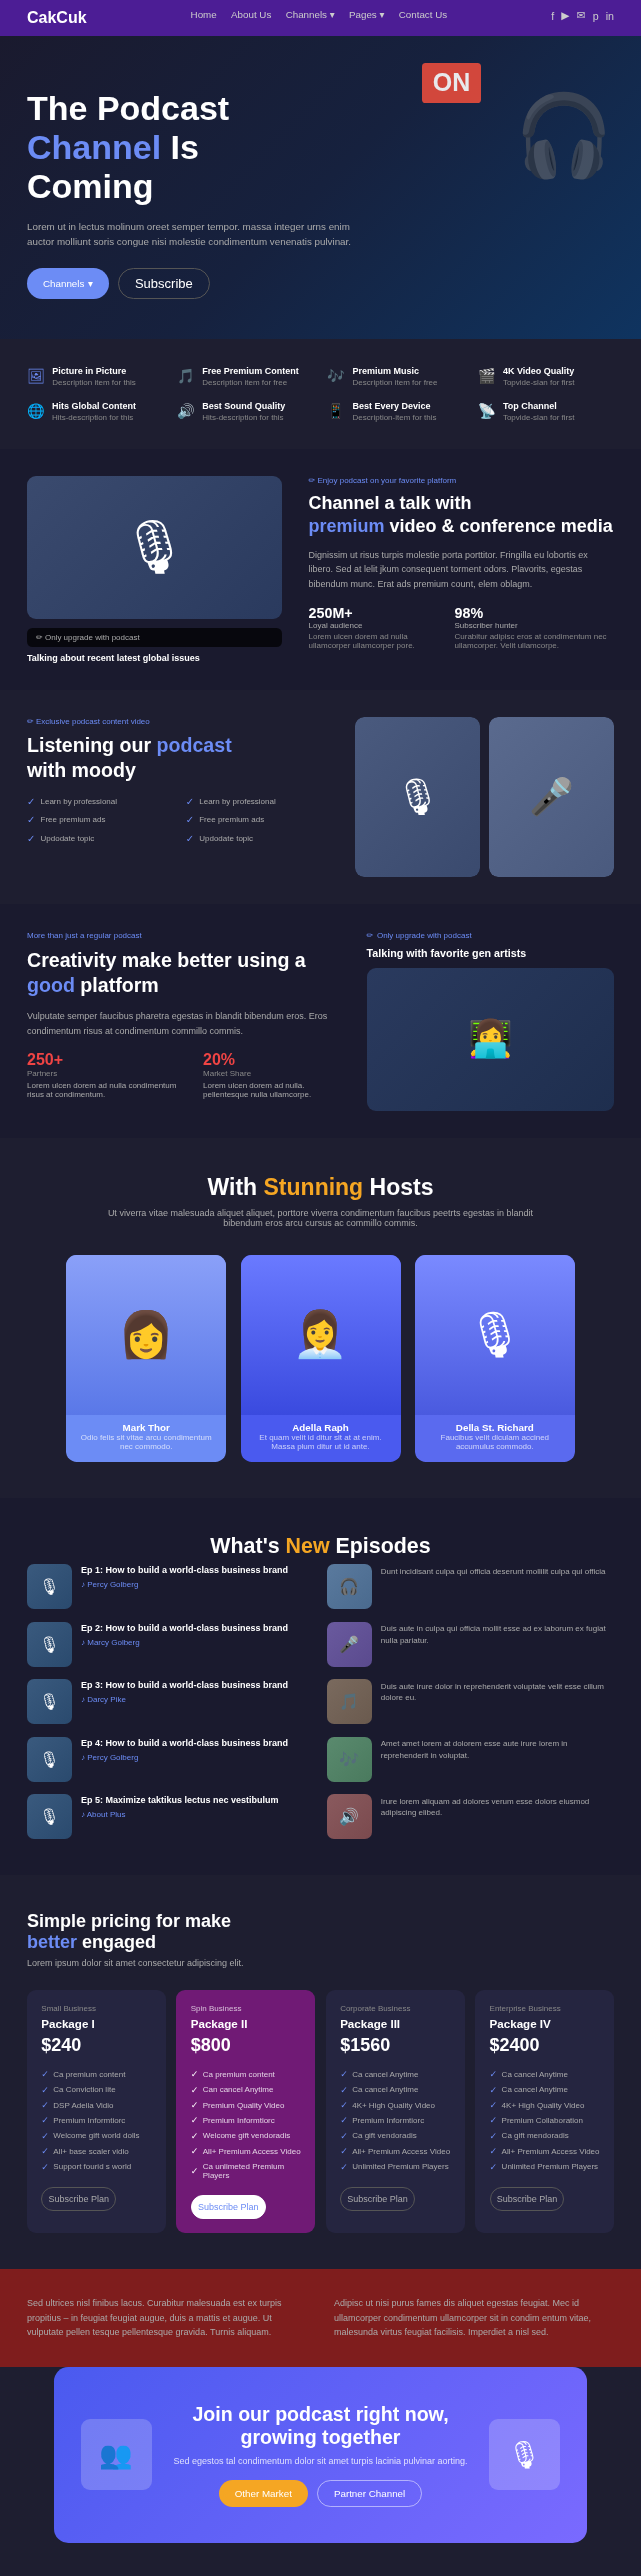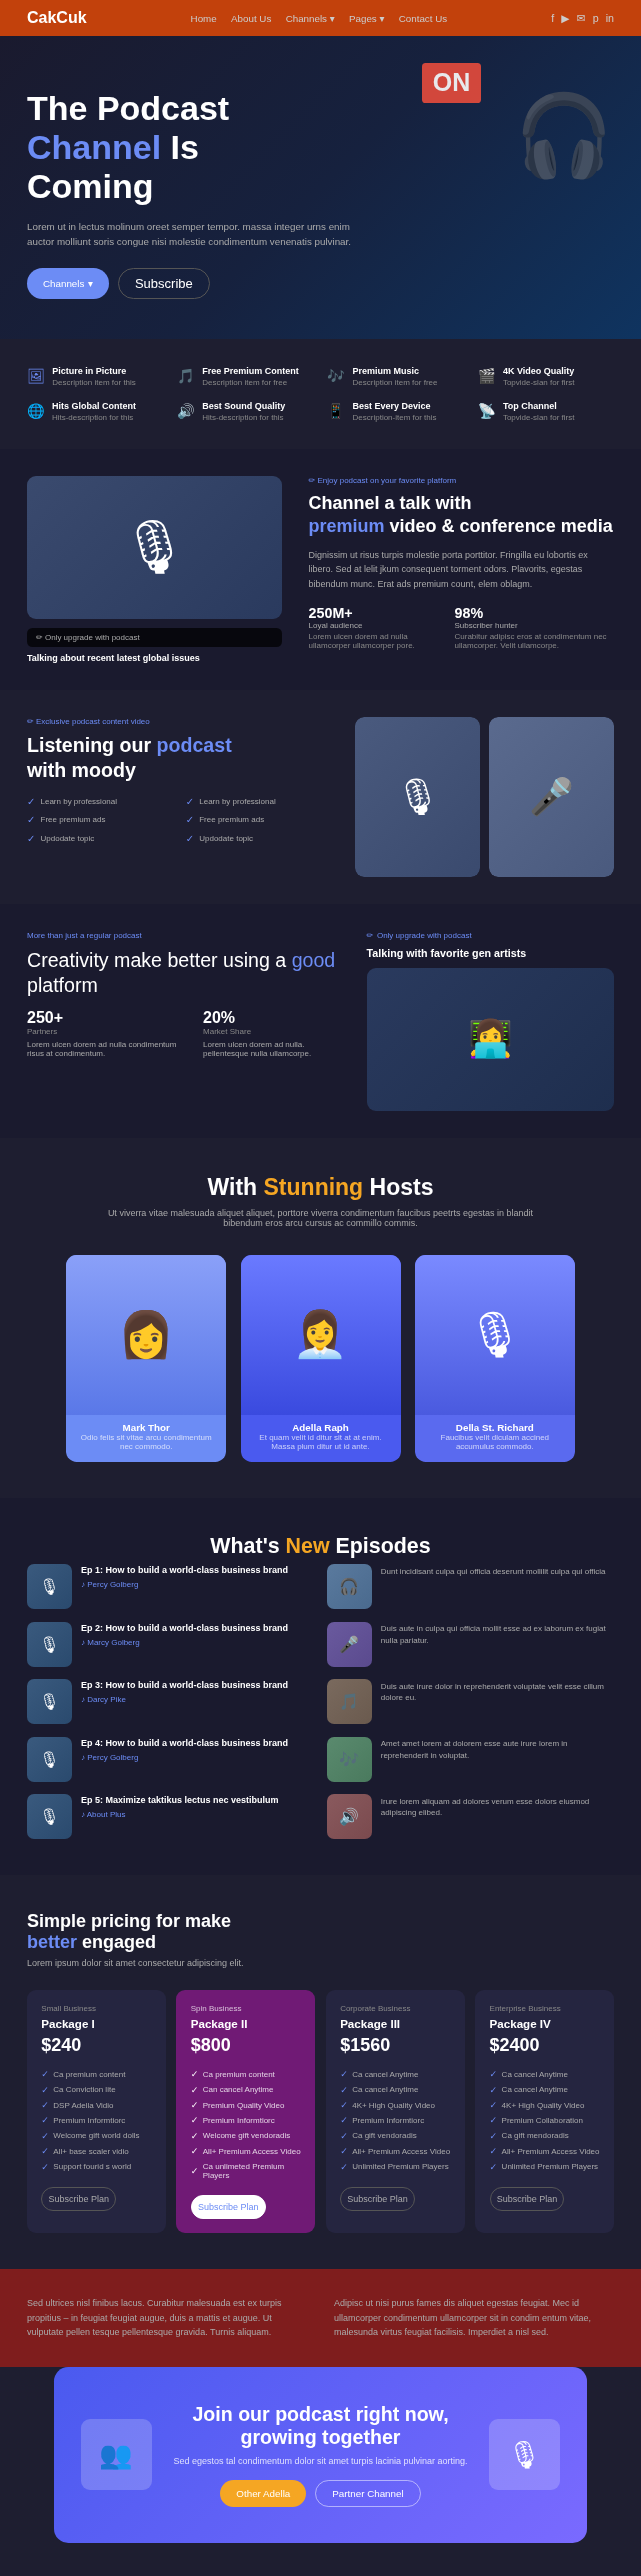--- a/index.html
+++ b/index.html
@@ -1,19 +1,19 @@
 <!DOCTYPE html>
 <html style="font-size:14.3px"><head>
   <meta charset="utf-8">
   <style>
     * { margin: 0; padding: 0; box-sizing: border-box; }
     body { font-family: 'Segoe UI', Arial, sans-serif; background: #1a1a2e; color: #fff; width: 641px; }
     
     
-    nav { background: #c2410c; display: flex; align-items: center; justify-content: space-between; padding: 9px 27px; position: sticky; top: 0; z-index: 100; }
+    nav { background: #4c1d95; display: flex; align-items: flex-start; justify-content: space-between; padding: 9px 27px; position: sticky; top: 0; z-index: 100; }
     .nav-links { display: flex; gap: 14.3px; align-items: center; }
     .nav-links a { color: #ccc; font-size: 9.8px; text-decoration: none; }
     .nav-links a.has-arrow::after { content: ' ▾'; }
     .nav-social { display: flex; gap: 7.1px; align-items: center; }
     .nav-social span { color: #ccc; font-size: 10.7px; }
 
     
     .hero { background: linear-gradient(135deg, #1a1a2e 0%, #16213e 50%, #0f3460 100%); min-height: 303px; padding: 53px 27px 36px; position: relative; overflow: hidden; }
     .hero-content { max-width: 338px; }
     .hero h1 { font-size: 34px; font-weight: 800; line-height: 1.15; color: #fff; }
@@ -58,26 +58,26 @@
     .podcast-features { display: grid; grid-template-columns: 1fr 1fr; gap: 7.1px; }
     .podcast-feature { display: flex; align-items: center; gap: 5.3px; font-size: 8px; color: #aaa; }
     .check-icon { color: #6c8cf5; font-size: 9.8px; }
     .podcast-right { flex: 1; display: flex; gap: 9px; }
     .podcast-img-block { flex: 1; border-radius: 9px; overflow: hidden; }
     .podcast-img { width: 100%; height: 160px; background: linear-gradient(135deg, #4a5a7e, #3a4a6e); border-radius: 9px; display: flex; align-items: center; justify-content: center; font-size: 36px; }
 
     
     .creativity-section { background: #1a1a2e; padding: 27px; display: flex; gap: 18px; }
     .creativity-left { flex: 1.3; }
-    .creativity-left h2 { font-size: 19.6px; font-weight: 400; line-height: 1.3; color: #fff; margin-bottom: 10.7px; margin-top: 8px; }
+    .creativity-left h2 { font-size: 19.6px; font-weight: 700; line-height: 1.3; color: #fff; margin-bottom: 10.7px; margin-top: 8px; }
     .creativity-left h2 .accent { color: #6c8cf5; }
     .creativity-left p { font-size: 9px; color: #aaa; line-height: 1.6; margin-bottom: 12.5px; }
     .creativity-stats { display: flex; gap: 18px; }
     .cstat { }
-    .cstat-number { font-size: 16px; font-weight: 700; color: #ffffff; }
+    .cstat-number { font-size: 16px; font-weight: 700; color: #ef4444; }
     .cstat-label { font-size: 8px; color: #888; }
     .cstat-desc { font-size: 8px; color: #aaa; margin-top: 3.6px; }
     .creativity-right { flex: 1; }
     .creativity-img { background: linear-gradient(135deg, #2a3a5e, #1e2e4e); border-radius: 9px; height: 143px; display: flex; align-items: center; justify-content: center; font-size: 36px; }
 
     
     .hosts-section { background: #1e1e30; padding: 36px 27px; text-align: center; }
     .hosts-section h2 { font-size: 23px; font-weight: 700; color: #fff; margin-bottom: 7.1px; }
     .hosts-section h2 .accent { color: #6c8cf5; }
     .hosts-desc { font-size: 9px; color: #aaa; margin-bottom: 27px; max-width: 445px; margin-left: auto; margin-right: auto; }
@@ -316,20 +316,21 @@
 </section>
 
 <section class="creativity-section">
   <div class="creativity-left">
     <div class="section-tag">More than just a regular podcast</div>
     <h2>
       <span>Creativity make better using a</span>
       <span class="accent" style="color:#6c8cf5;">good</span>
       <span>platform</span>
     </h2>
+    <p>Vulputate semper faucibus pharetra egestas in blandit bibendum eros. Eros condimentum risus at condimentum commillo commis.</p>
     <div class="creativity-stats">
       <div class="cstat">
         <div class="cstat-number">250+</div>
         <div class="cstat-label">Partners</div>
         <div class="cstat-desc">Lorem ulcen dorem ad nulla condimentum risus at condimentum.</div>
       </div>
       <div class="cstat">
         <div class="cstat-number">20%</div>
         <div class="cstat-label">Market Share</div>
         <div class="cstat-desc">Lorem ulcen dorem ad nulla. pellentesque nulla ullamcorpe.</div>
@@ -537,20 +538,20 @@
   </div>
 </section>
 
 <div style="padding:0 27px 27px;background:#1e1e30;">
   <div class="cta-section">
     <div class="cta-side-img">👥</div>
     <div class="cta-content">
       <h2>Join our podcast right now, growing together</h2>
       <p>Sed egestos tal condimentum dolor sit amet turpis lacinia pulvinar aorting.</p>
       <div class="cta-buttons">
-        <button class="cta-btn-orange">Other Adella</button>
+        <button class="cta-btn-orange">Other Market</button>
         <button class="cta-btn-outline">Partner Channel</button>
       </div>
     </div>
     <div class="cta-side-img">🎙</div>
   </div>
 </div>
 
 
 </body></html>

